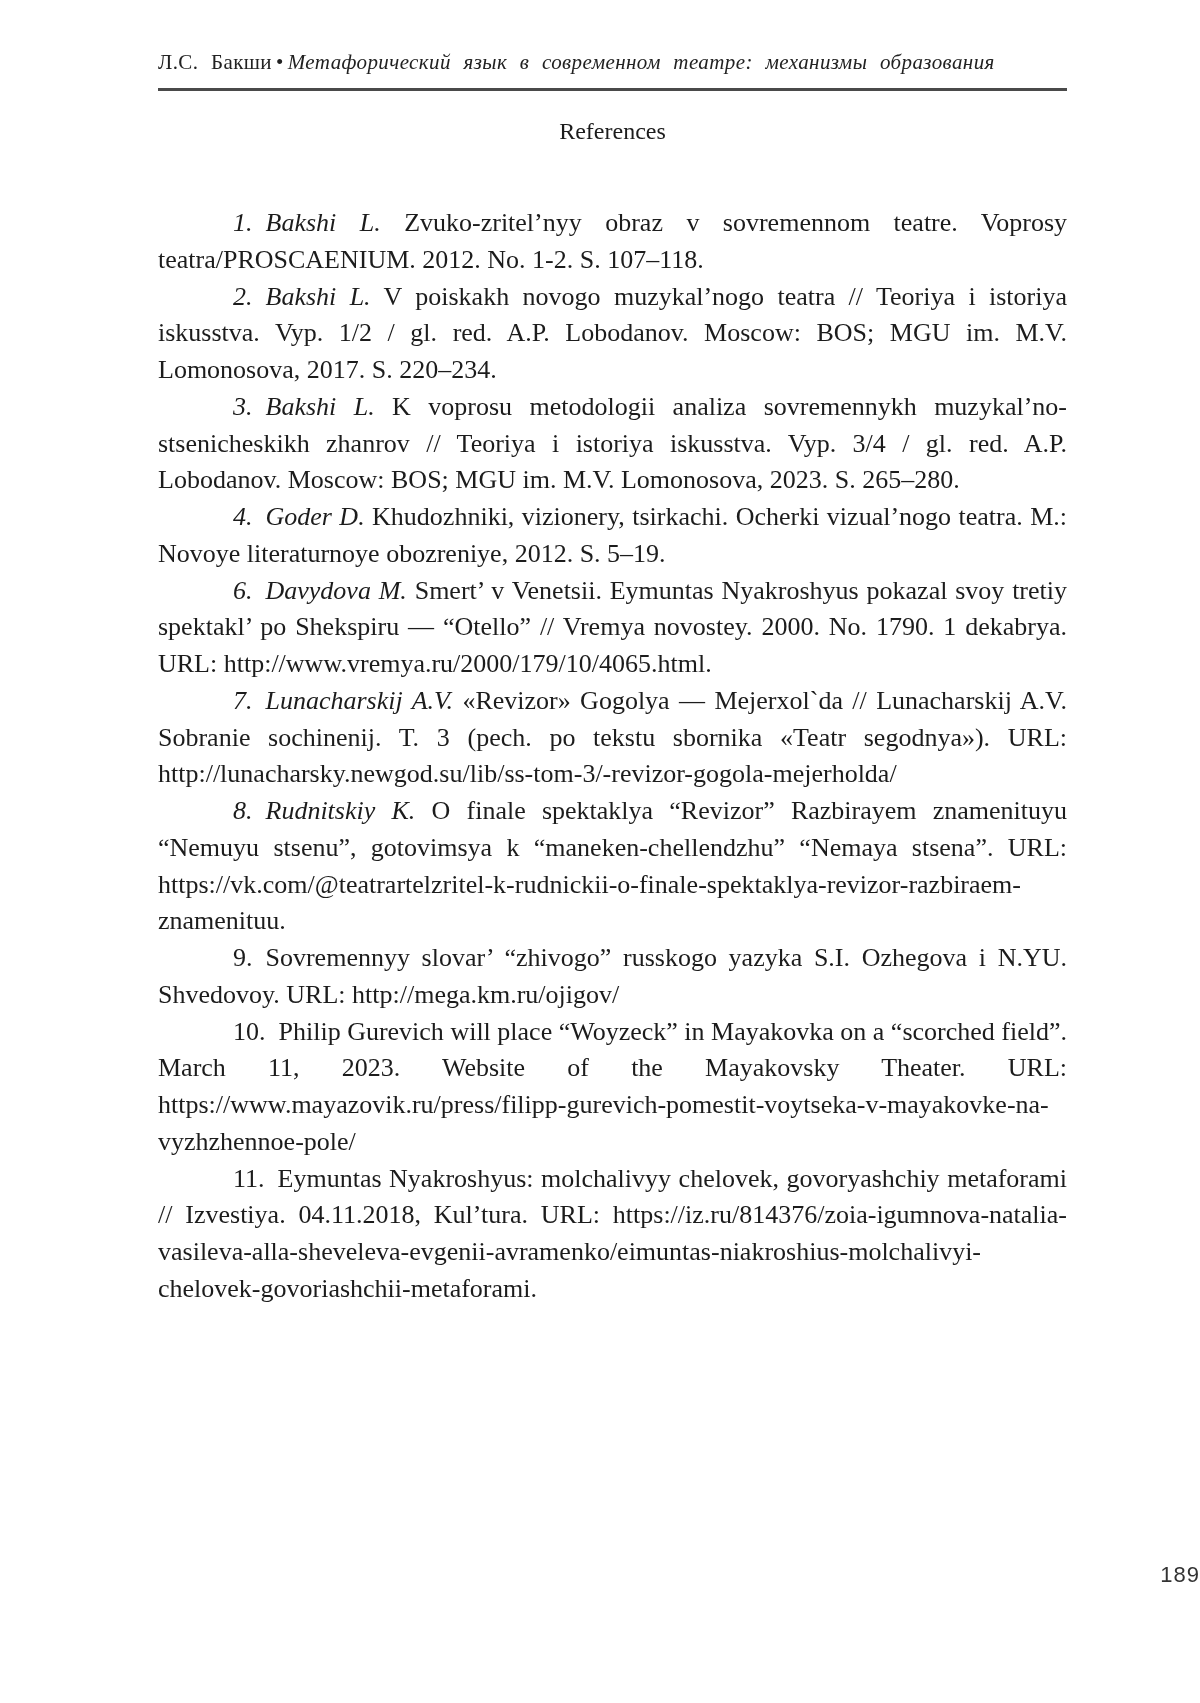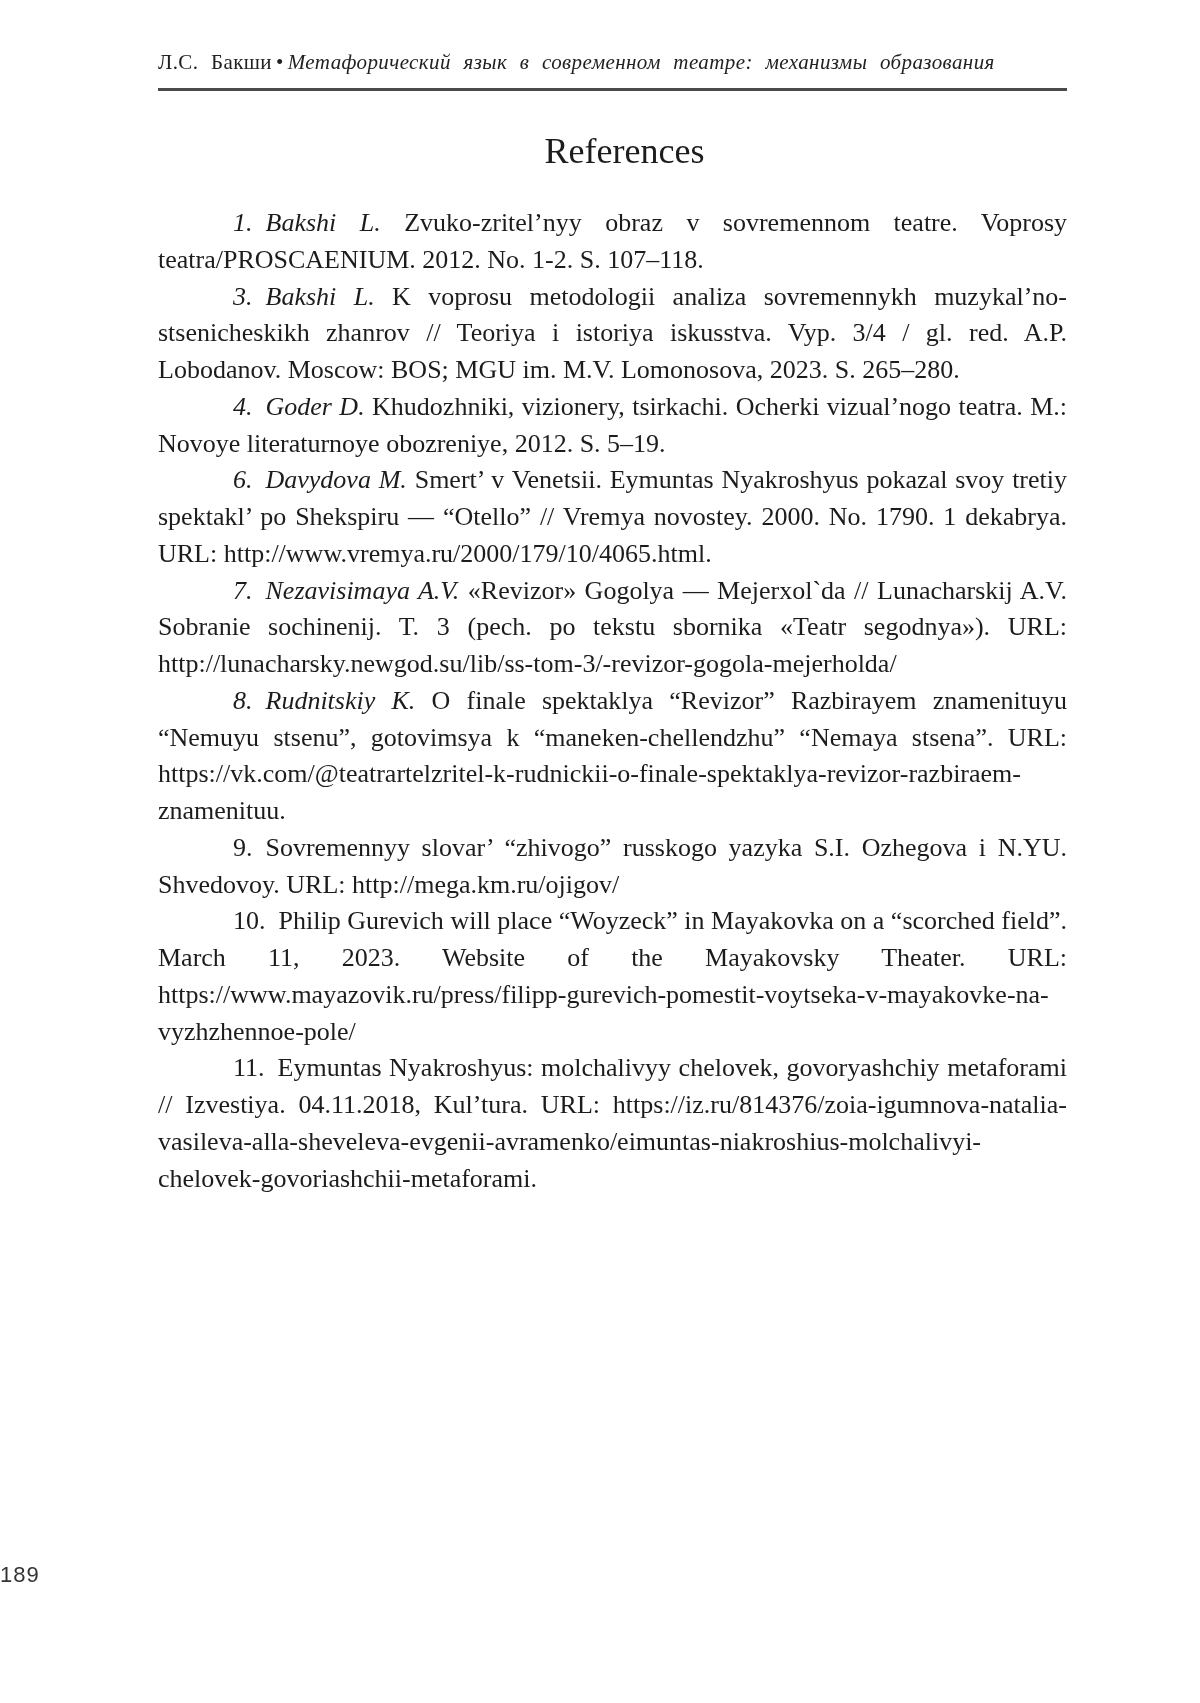--- a/index.html
+++ b/index.html
@@ -36,23 +36,23 @@
     top: 88px;
     width: 909px;
     height: 3px;
     background: var(--rule, #4a4a4a);
   }
   .section-title {
     position: absolute;
     left: 158px;
     top: 118px;
     width: 909px;
-    margin: 12px;
+    margin: 0;
     text-align: center;
-    font-size: 36px;
+    font-size: 24px;
     font-weight: normal;
     color: #1c1c1c;
   }
   .refs {
     position: absolute;
     left: 158px;
     top: 181px;
     width: 909px;
     margin-top: 24px;
   }
@@ -65,21 +65,21 @@
     color: #1c1c1c;
   }
   .ref-num { margin-right: 13px; }
   .it { font-style: italic; }
   .ref-text { overflow-wrap: anywhere; }
   .page-number {
     position: absolute;
     left: 0;
     top: 1562px;
     width: 100%;
-    text-align: left;
+    text-align: right;
     font-family: "Liberation Sans", sans-serif;
     font-size: 22px;
     color: #333333;
     letter-spacing: 1px;
   }
 </style>
 </head>
 <body>
 
 <div class="page" style="--ink: #1c1c1c; --rule: #4a4a4a;">
@@ -87,24 +87,25 @@
   <header class="running-head">
     <span class="rh-author">Л.С. Бакши</span><span class="rh-sep">•</span><span class="rh-title">Метафорический язык в современном театре: механизмы образования</span>
   </header>
 
   <div class="rule"></div>
 
   <h1 class="section-title">References</h1>
 
   <main class="refs" id="refs">
       <p class="ref"><span class="ref-num it">1.</span><span class="ref-authors it">Bakshi L.</span> <span class="ref-text">Zvuko-zritel’nyy obraz v sovremennom teatre. Voprosy teatra/PROSCAENIUM. 2012. No. 1-2. S. 107–118.</span></p>
+      <p class="ref"><span class="ref-num it">2.</span><span class="ref-authors it">Bakshi L.</span> <span class="ref-text">V poiskakh novogo muzykal’nogo teatra // Teoriya i istoriya iskusstva. Vyp. 1/2 / gl. red. A.P. Lobodanov. Moscow: BOS; MGU im. M.V. Lomonosova, 2017. S. 220–234.</span></p>
       <p class="ref"><span class="ref-num it">3.</span><span class="ref-authors it">Bakshi L.</span> <span class="ref-text">K voprosu metodologii analiza sovremennykh muzykal’no-stsenicheskikh zhanrov // Teoriya i istoriya iskusstva. Vyp. 3/4 / gl. red. A.P. Lobodanov. Moscow: BOS; MGU im. M.V. Lomonosova, 2023. S. 265–280.</span></p>
       <p class="ref"><span class="ref-num it">4.</span><span class="ref-authors it">Goder D.</span> <span class="ref-text">Khudozhniki, vizionery, tsirkachi. Ocherki vizual’nogo teatra. M.: Novoye literaturnoye obozreniye, 2012. S. 5–19.</span></p>
       <p class="ref"><span class="ref-num it">6.</span><span class="ref-authors it">Davydova M.</span> <span class="ref-text">Smert’ v Venetsii. Eymuntas Nyakroshyus pokazal svoy tretiy spektakl’ po Shekspiru — “Otello” // Vremya novostey. 2000. No. 1790. 1 dekabrya. URL: http://www.vremya.ru/2000/179/10/4065.html.</span></p>
-      <p class="ref"><span class="ref-num it">7.</span><span class="ref-authors it">Nezavisimaya A.V.</span> <span class="ref-text">«Revizor» Gogolya — Mejerxol`da // Lunacharskij A.V. Sobranie sochinenij. T. 3 (pech. po tekstu sbornika «Teatr segodnya»).  URL: http://lunacharsky.newgod.su/lib/ss-tom-3/-revizor-gogola-mejerholda/</span></p>
+      <p class="ref"><span class="ref-num it">7.</span><span class="ref-authors it">Lunacharskij A.V.</span> <span class="ref-text">«Revizor» Gogolya — Mejerxol`da // Lunacharskij A.V. Sobranie sochinenij. T. 3 (pech. po tekstu sbornika «Teatr segodnya»).  URL: http://lunacharsky.newgod.su/lib/ss-tom-3/-revizor-gogola-mejerholda/</span></p>
       <p class="ref"><span class="ref-num it">8.</span><span class="ref-authors it">Rudnitskiy K.</span> <span class="ref-text">O finale spektaklya “Revizor” Razbirayem znamenituyu “Nemuyu stsenu”, gotovimsya k “maneken-chellendzhu” “Nemaya stsena”. URL: https://vk.com/@teatrartelzritel-k-rudnickii-o-finale-spektaklya-revizor-razbiraem-znamenituu.</span></p>
       <p class="ref"><span class="ref-num">9.</span><span class="ref-text">Sovremennyy slovar’ “zhivogo” russkogo yazyka S.I. Ozhegova i N.YU. Shvedovoy.  URL: http://mega.km.ru/ojigov/</span></p>
       <p class="ref"><span class="ref-num">10.</span><span class="ref-text">Philip Gurevich will place “Woyzeck” in Mayakovka on a “scorched field”. March 11, 2023. Website of the Mayakovsky Theater. URL: https://www.mayazovik.ru/press/filipp-gurevich-pomestit-voytseka-v-mayakovke-na-vyzhzhennoe-pole/</span></p>
       <p class="ref"><span class="ref-num">11.</span><span class="ref-text">Eymuntas Nyakroshyus: molchalivyy chelovek, govoryashchiy metaforami // Izvestiya. 04.11.2018, Kul’tura. URL: https://iz.ru/814376/zoia-igumnova-natalia-vasileva-alla-sheveleva-evgenii-avramenko/eimuntas-niakroshius-molchalivyi-chelovek-govoriashchii-metaforami.</span></p>
     </main>
 
   <footer class="page-number">189</footer>
 
 </div>
 

